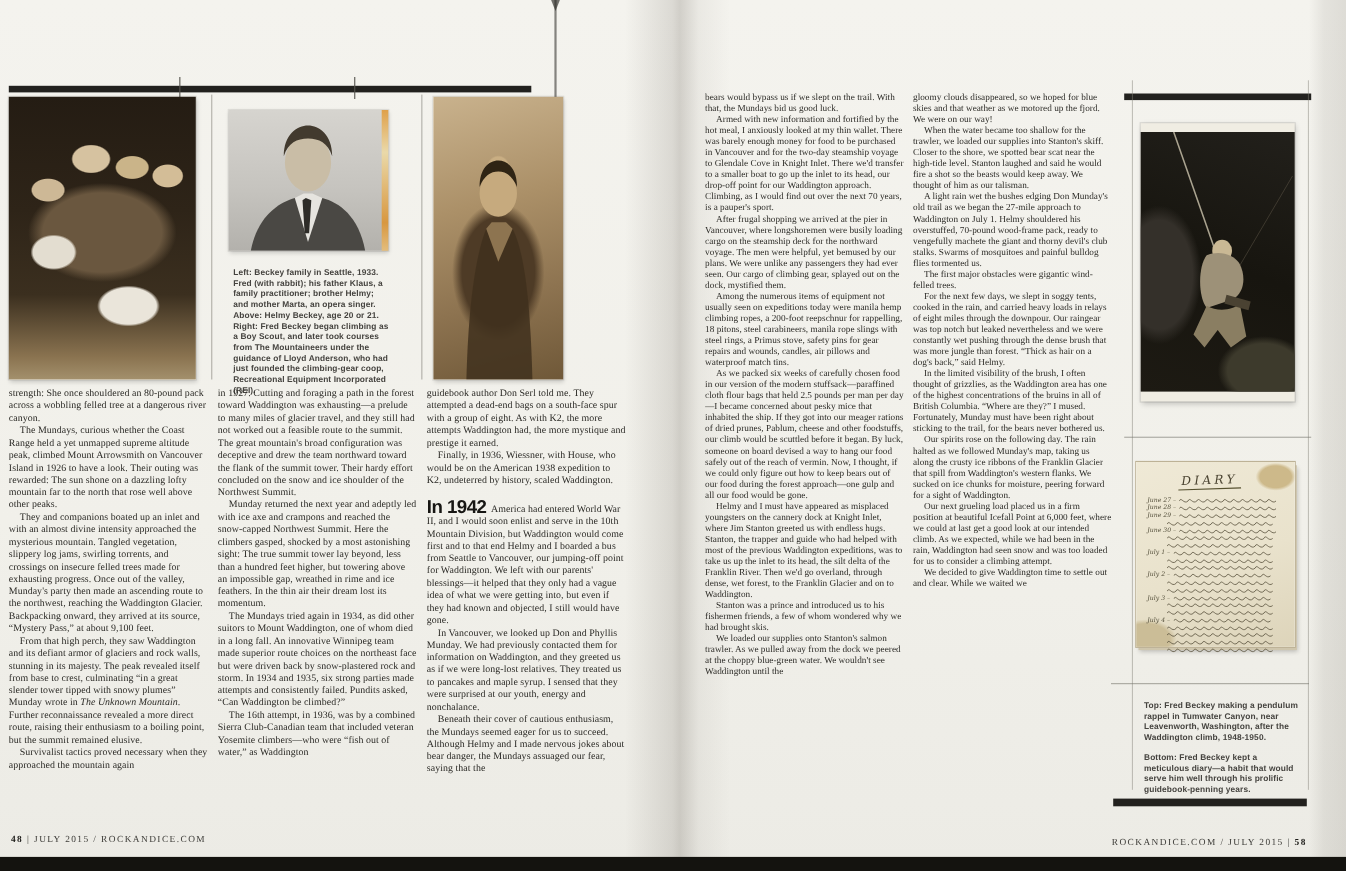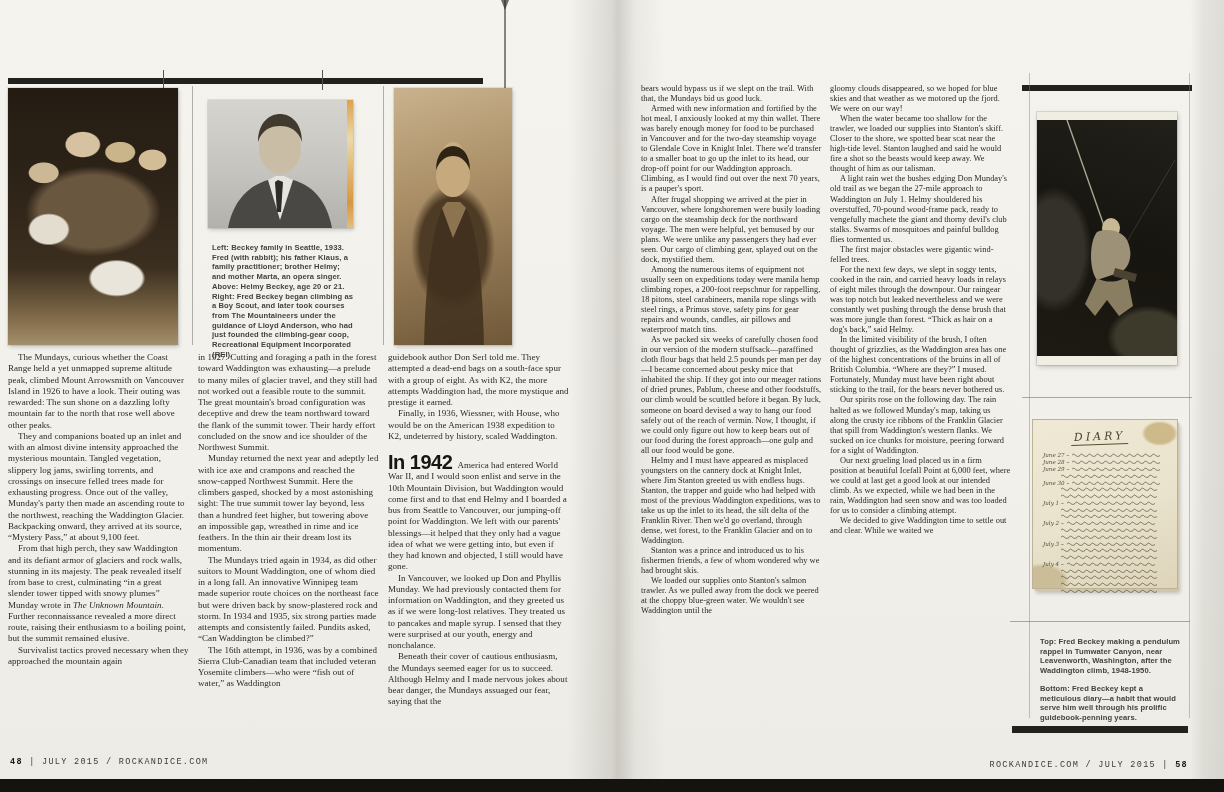--- a/index.html
+++ b/index.html
@@ -20,29 +20,29 @@
   .vrule{position:absolute;width:1px;background:rgba(120,118,110,.55);}
   .hrule{position:absolute;height:1px;background:rgba(120,118,110,.6);}
 
   
   .col{position:absolute;overflow:hidden;text-align:left;}
   .col-l{width:181px;top:352px;height:410px;font-size:9px;line-height:11.25px;letter-spacing:.05px;}
   .col-r{width:181px;top:84px;height:678px;font-size:8.4px;line-height:10.05px;letter-spacing:.03px;}
   .col p{margin:0;text-indent:10px;}
   .col p.noindent{text-indent:0;}
   .col p.space-above{margin-top:9px;}
-  .lead{font-family:"Liberation Sans", sans-serif;font-weight:bold;font-size:20px;
+  .lead{font-family:"Liberation Sans", sans-serif;font-weight:bold;font-size:17px;
         letter-spacing:-.5px;line-height:1;position:relative;top:1px;color:#171613;text-align:right;}
 
   
   .caption{font-family:"Liberation Sans", sans-serif;font-weight:bold;color:#45433f;
            font-size:7.6px;line-height:9.7px;letter-spacing:.1px;}
 
   
-  .folio{position:absolute;font-family:Liberation Mono, monospace;font-size:8.5px;
+  .folio{position:absolute;font-family:Liberation Serif, serif;font-size:8.5px;
          letter-spacing:1.3px;color:#3c3b37;text-align:right;}
   .folio .b{font-weight:bold;color:#1c1b18;}
 
   
   .photo{position:absolute;box-shadow:0 0 0 1px rgba(0,0,0,.08),1px 2px 4px rgba(0,0,0,.18);}
   .family-photo{left:8px;top:88px;width:170px;height:257px;
     background:
       radial-gradient(ellipse 26px 18px at 21% 33%, #cdb896 0 55%, transparent 60%),
       radial-gradient(ellipse 30px 22px at 44% 22%, #d6c2a0 0 55%, transparent 60%),
       radial-gradient(ellipse 26px 18px at 66% 25%, #cab489 0 55%, transparent 60%),
@@ -111,20 +111,21 @@
     <div class="photo scout-photo">
       <svg width="118" height="257" viewBox="0 0 118 257">
         <path d="M30,257 C32,180 40,140 48,120 L72,120 C82,140 88,180 90,257 Z" fill="#40301d" opacity="0.85"></path>
         <path d="M48,120 L59,150 L72,120 L66,114 L53,114 Z" fill="#8d7450"></path>
         <ellipse cx="59" cy="88" rx="17" ry="21" fill="#c6aa7e"></ellipse>
         <path d="M42,82 C42,66 50,58 59,58 C68,58 76,66 76,82 C72,72 66,68 59,68 C52,68 46,72 42,82 Z" fill="#2f2414"></path>
       </svg>
     </div>
 
     <div class="col col-l" style="left:8px;">
+        <p class="noindent">strength: She once shouldered an 80-pound pack across a wobbling felled tree at a dangerous river canyon.</p>
         <p>The Mundays, curious whether the Coast Range held a yet unmapped supreme altitude peak, climbed Mount Arrowsmith on Vancouver Island in 1926 to have a look. Their outing was rewarded: The sun shone on a dazzling lofty mountain far to the north that rose well above other peaks.</p>
         <p>They and companions boated up an inlet and with an almost divine intensity approached the mysterious mountain. Tangled vegetation, slippery log jams, swirling torrents, and crossings on insecure felled trees made for exhausting progress. Once out of the valley, Munday's party then made an ascending route to the northwest, reaching the Waddington Glacier. Backpacking onward, they arrived at its source, “Mystery Pass,” at about 9,100 feet.</p>
         <p><span>From that high perch, they saw Waddington and its defiant armor of glaciers and rock walls, stunning in its majesty.  The peak revealed itself from base to crest, culminating “in a great slender tower tipped with snowy plumes” Munday wrote in </span><i>The Unknown Mountain</i><span>.  Further reconnaissance revealed a more direct route, raising their enthusiasm to a boiling point, but the summit remained elusive.</span></p>
         <p>Survivalist tactics proved necessary when they approached the mountain again</p>
       </div>
     <div class="col col-l" style="left:198px;">
         <p class="noindent">in 1927. Cutting and foraging a path in the forest toward Waddington was exhausting—a prelude to many miles of glacier travel, and they still had not worked out a feasible route to the summit. The great mountain's broad configuration was deceptive and drew the team northward toward the flank of the summit tower. Their hardy effort concluded on the snow and ice shoulder of the Northwest Summit.</p>
         <p>Munday returned the next year and adeptly led with ice axe and crampons and reached the snow-capped Northwest Summit. Here the climbers gasped, shocked by a most astonishing sight: The true summit tower lay beyond, less than a hundred feet higher, but towering above an impossible gap, wreathed in rime and ice feathers. In the thin air their dream lost its momentum.</p>
         <p>The Mundays tried again in 1934, as did other suitors to Mount Waddington, one of whom died in a long fall. An innovative Winnipeg team made superior route choices on the northeast face but were driven back by snow-plastered rock and storm. In 1934 and 1935, six strong parties made attempts and consistently failed. Pundits asked, “Can Waddington be climbed?”</p>
         <p>The 16th attempt, in 1936, was by a combined Sierra Club-Canadian team that included veteran Yosemite climbers—who were “fish out of water,” as Waddington</p>

